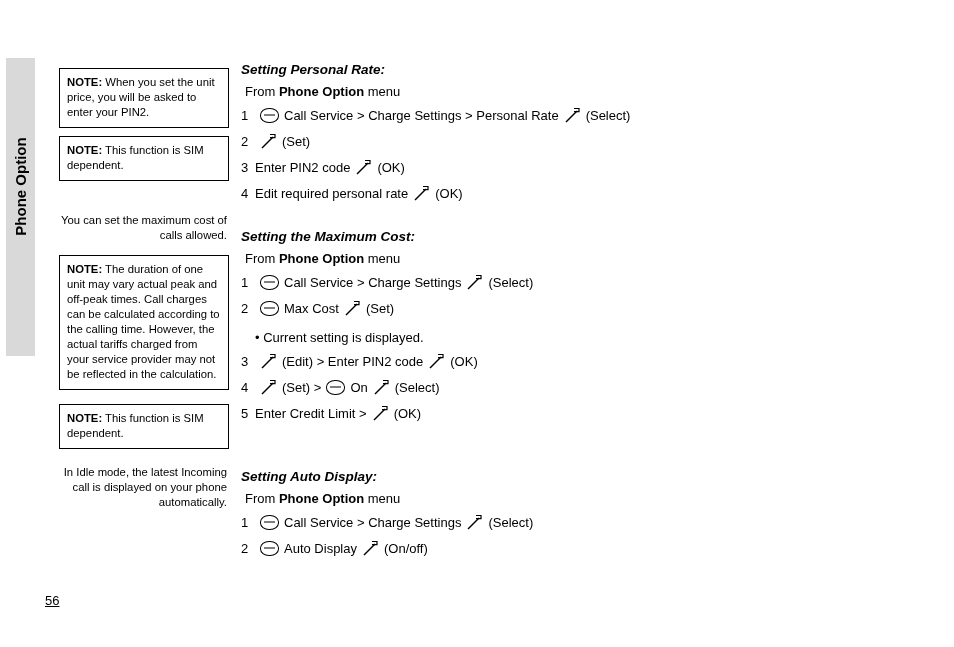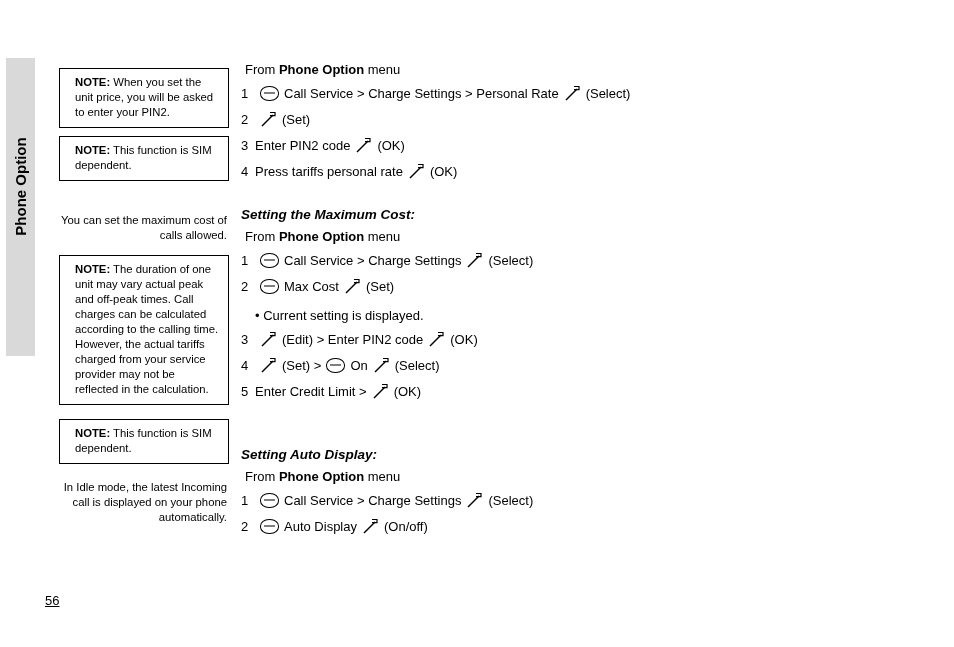--- a/index.html
+++ b/index.html
@@ -38,21 +38,21 @@
 
   
   .left-col {
     position: absolute;
     left: 59px;
     top: 68px;
     width: 170px;
   }
   .note-box {
     border: 1px solid #000;
-    padding: 6px 7px 7px 15px;
+    padding: 6px 7px 7px 7px;
     font-size: 11.3px;
     line-height: 15px;
     margin-bottom: 0px;
   }
   .note-box b { font-weight: bold; }
   .plain-para {
     font-size: 11.3px;
     line-height: 15px;
     padding: 0 2px;
     text-align: right;
@@ -169,20 +169,21 @@
   </div>
 
   <div class="sp-16"></div>
 
   <div class="plain-para">In Idle mode, the latest Incoming call is displayed on your phone automatically.</div>
 </div>
 
 <div class="right-col">
 
   <div>
+    <div class="sec-title">Setting Personal Rate:</div>
     <div class="from-line">
       <span>From </span><b>Phone Option</b><span> menu</span>
     </div>
 
     <div class="step">
       <span class="num">1</span>
       <span class="icon icon-nav"></span>
       <span class="txt"><b>Call Service</b><span> &gt; </span><b>Charge Settings</b><span> &gt; </span><b>Personal Rate</b></span>
       <span class="icon icon-soft">
           <svg width="17" height="17" viewBox="0 0 17 17">
@@ -211,21 +212,21 @@
           <svg width="17" height="17" viewBox="0 0 17 17">
             <path d="M2 15 L13 4" stroke="#000" stroke-width="1.4" fill="none"></path>
             <path d="M10 1.5 h5 v3.2 h-5" stroke="#000" stroke-width="1.2" fill="none"></path>
           </svg>
         </span>
       <span class="txt">(OK)</span>
     </div>
 
     <div class="step">
       <span class="num">4</span>
-      <span class="txt">Press tariffs personal rate</span>
+      <span class="txt">Edit required personal rate</span>
       <span class="icon icon-soft">
           <svg width="17" height="17" viewBox="0 0 17 17">
             <path d="M2 15 L13 4" stroke="#000" stroke-width="1.4" fill="none"></path>
             <path d="M10 1.5 h5 v3.2 h-5" stroke="#000" stroke-width="1.2" fill="none"></path>
           </svg>
         </span>
       <span class="txt">(OK)</span>
     </div>
   </div>
 

